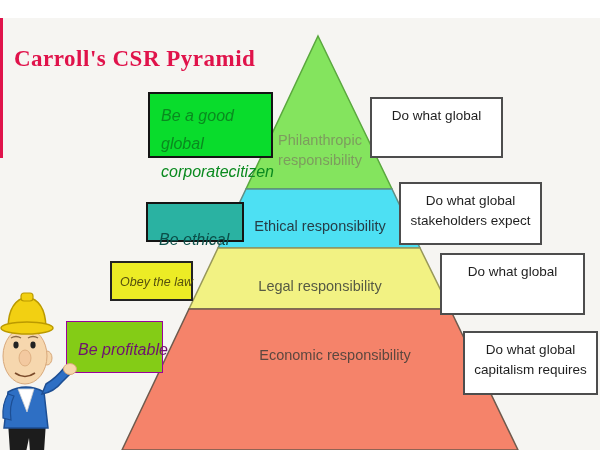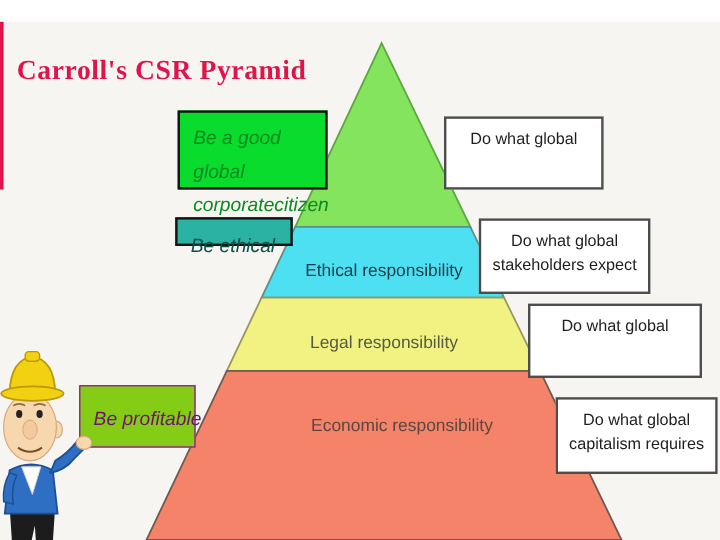--- a/index.html
+++ b/index.html
@@ -20,21 +20,21 @@
   }
   #label-philanthropic{left:255px;top:113px;width:130px;}
   #label-ethical{left:240px;top:199px;width:160px;}
   #label-legal{left:240px;top:259px;width:160px;}
   #label-economic{left:235px;top:328px;width:200px;}
   .callout-left{
     position:absolute;box-sizing:border-box;font-style:italic;font-size:16px;
     line-height:1.75;white-space:nowrap;
   }
   #callout-good-citizen{left:148px;top:74px;width:125px;height:66px;border:2px solid #141414;padding:8px 0 0 11px;white-space:normal;}
-  #callout-be-ethical{left:146px;top:163px;width:98px;height:24px;border:2px solid #141414;padding:9px 0 0 11px;}
+  #callout-be-ethical{left:146px;top:184px;width:98px;height:40px;border:2px solid #141414;padding:22px 0 0 11px;}
   #callout-obey-law{left:110px;top:243px;width:83px;height:40px;border:2px solid #232323;padding:9px 0 0 8px;font-size:12.5px;}
   #callout-be-profitable{left:66px;top:303px;width:97px;height:52px;border:1px solid #9b009b;padding:14px 0 0 11px;}
   .callout-right{
     position:absolute;box-sizing:border-box;background:#ffffff;
     font-size:13.5px;line-height:1.5;padding:7px 9px;border-style:solid;border-width:2px;text-align:center;
   }
   #callout-desire{left:370px;top:79px;width:133px;height:61px;}
   #callout-expect{left:399px;top:164px;width:143px;height:63px;}
   #callout-require{left:440px;top:235px;width:145px;height:62px;}
   #callout-capitalism{left:463px;top:313px;width:135px;height:64px;}
@@ -49,26 +49,28 @@
 
   <div id="slide-title" style="color: rgb(224, 19, 75);">Carroll's CSR Pyramid</div>
 
   <svg id="pyramid-svg" width="600" height="450" viewBox="0 0 600 450">
     <polygon points="318,18 392,171 246,171" stroke-width="1.5" fill="#84e45e" stroke="#5aa83e"></polygon>
     <polygon points="246,171 392,171 420,230 218,230" stroke-width="1.5" fill="#4de0f3" stroke="#5f8f85"></polygon>
     <polygon points="218,230 420,230 450,291 189,291" stroke-width="1.5" fill="#f2f283" stroke="#98985a"></polygon>
     <polygon points="189,291 450,291 518,432 122,432" stroke-width="1.5" fill="#f5836a" stroke="#6f5a4d"></polygon>
   </svg>
 
+  <div id="label-philanthropic" class="pyr-label" style="color: rgb(125, 156, 94);">Philanthropic responsibility</div>
   <div id="label-legal" class="pyr-label" style="color: rgb(86, 90, 68);">Legal responsibility</div>
   <div id="label-ethical" class="pyr-label" style="color: rgb(38, 61, 71);">Ethical responsibility</div>
   <div id="label-economic" class="pyr-label" style="color: rgb(92, 71, 63);">Economic responsibility</div>
 
   <div id="callout-good-citizen" class="callout-left" style="background-color: rgb(9, 220, 44); color: rgb(10, 138, 31);">Be a good global corporatecitizen</div>
   <div id="callout-be-ethical" class="callout-left" style="background-color: rgb(42, 178, 162); color: rgb(11, 79, 73);">Be ethical</div>
+  <div id="callout-obey-law" class="callout-left" style="background-color: rgb(236, 236, 37); color: rgb(85, 80, 14);">Obey the law</div>
   <div id="callout-be-profitable" class="callout-left" style="background-color: #84cc16; color: rgb(111, 19, 112);">Be profitable</div>
 
   <div id="callout-desire" class="callout-right" style="border-color: rgb(77, 77, 77); color: rgb(30, 30, 30); background-color: rgb(255, 255, 255);">
     <div>Do what global</div>
   </div>
   <div id="callout-expect" class="callout-right" style="border-color: rgb(77, 77, 77); color: rgb(30, 30, 30); background-color: rgb(255, 255, 255);">
     <div>Do what global</div>
     <div>stakeholders expect</div>
   </div>
   <div id="callout-require" class="callout-right" style="border-color: rgb(77, 77, 77); color: rgb(30, 30, 30); background-color: rgb(255, 255, 255);">

